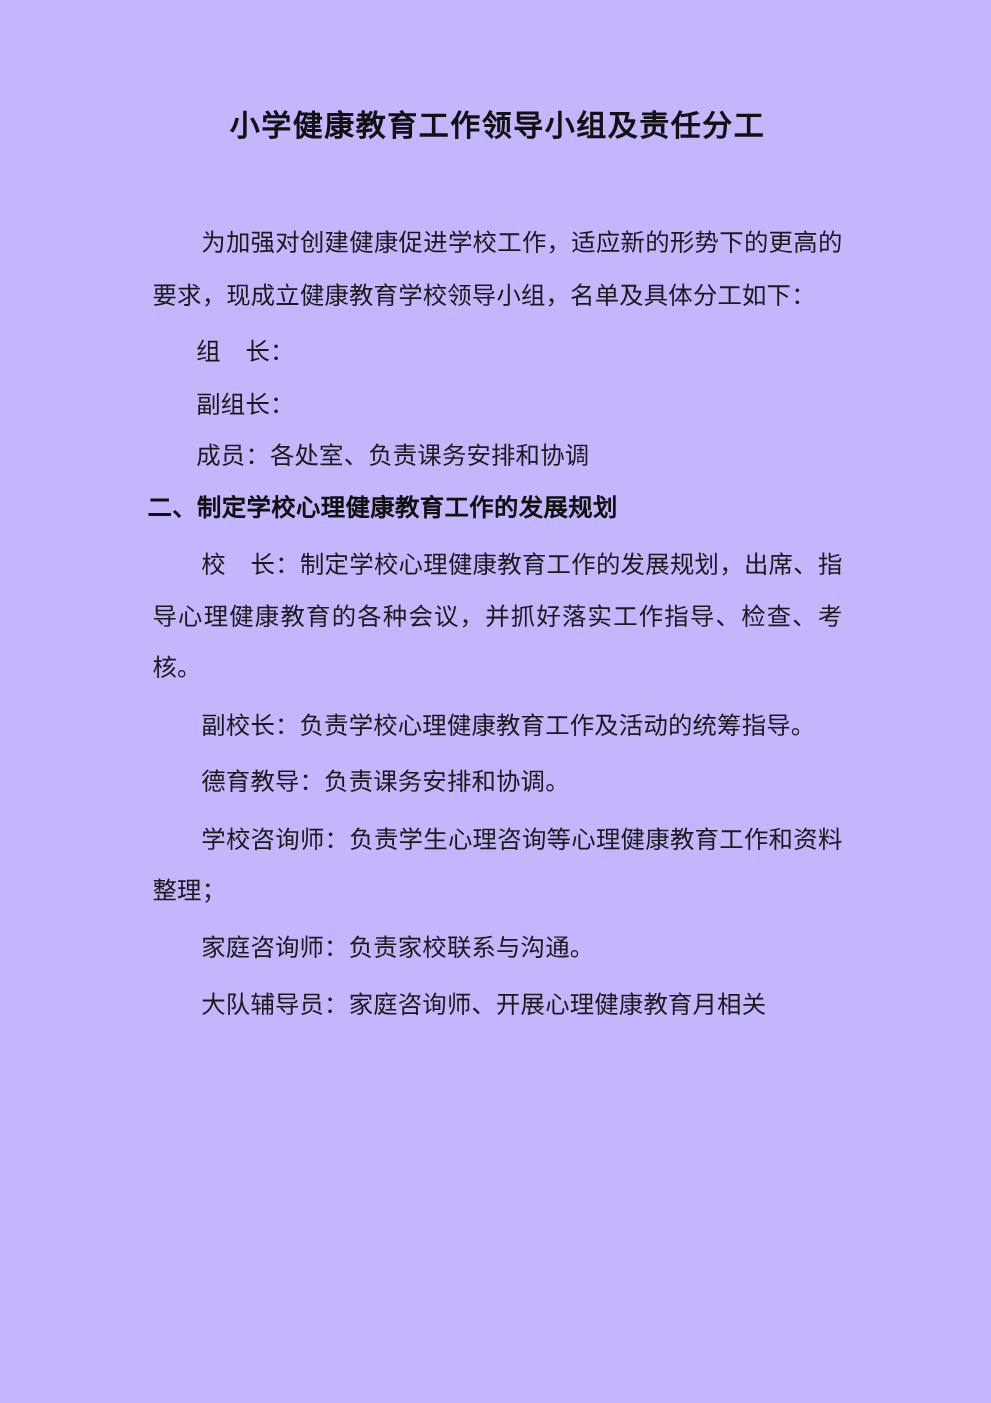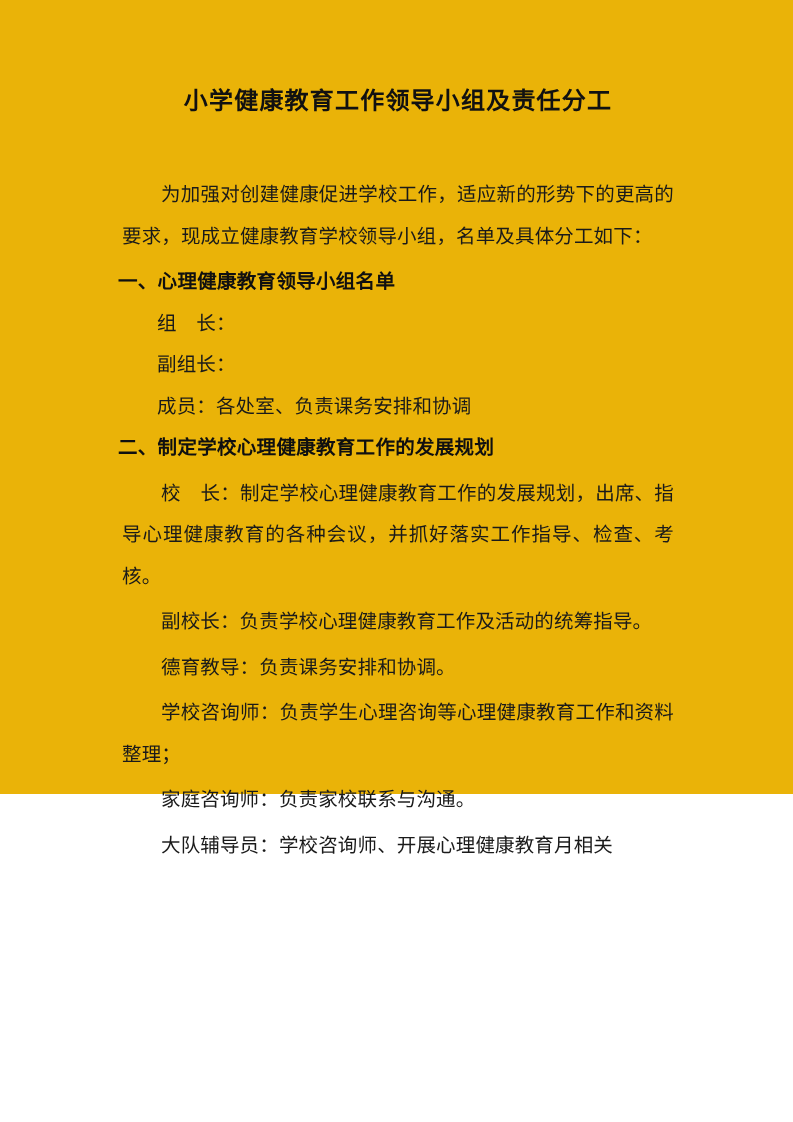--- a/index.html
+++ b/index.html
@@ -13,22 +13,22 @@
     height: 1122px;
     font-family: "DejaVu Serif", "Liberation Serif", serif;
     color: #1a1a1a;
     -webkit-font-smoothing: antialiased;
     overflow: hidden;
   }
 
   .page {
     position: relative;
     width: 793px;
-    height: 794px;
-    background: #eab308;
+    height: 1122px;
+    background: #c4b5fd;
     box-sizing: border-box;
     padding: 0;
   }
 
   .content {
     position: absolute;
     left: 118px;
     top: 84px;
     width: 560px;
   }
@@ -90,37 +90,36 @@
 
 <div class="page">
   <div class="content">
 
     <h1 class="doc-title">小学健康教育工作领导小组及责任分工</h1>
 
     <div class="title-gap"></div>
 
     <p class="para indent"><span>为加强对创建健康促进学校工作，适应新的形势下的更高的要求，现成立健康教育学校领导小组，名单及具体分工如下：</span></p>
 
-    <h2 class="heading">一、心理健康教育领导小组名单</h2>
 
     <p class="roster-line">组　长：</p>
 
     <p class="roster-line">副组长：</p>
 
     <p class="roster-line">成员：各处室、负责课务安排和协调</p>
 
     <h2 class="heading">二、制定学校心理健康教育工作的发展规划</h2>
 
     <p class="para indent">校　长：制定学校心理健康教育工作的发展规划，出席、指导心理健康教育的各种会议，并抓好落实工作指导、检查、考核。</p>
 
     <p class="para indent">副校长：负责学校心理健康教育工作及活动的统筹指导。</p>
 
     <p class="para indent">德育教导：负责课务安排和协调。</p>
 
 
     <p class="para indent">学校咨询师：负责学生心理咨询等心理健康教育工作和资料整理；</p>
 
     <p class="para indent">家庭咨询师：负责家校联系与沟通。</p>
 
-    <p class="para indent">大队辅导员：学校咨询师、开展心理健康教育月相关</p>
+    <p class="para indent">大队辅导员：家庭咨询师、开展心理健康教育月相关</p>
 
   </div>
 </div>
 
 </body></html>

